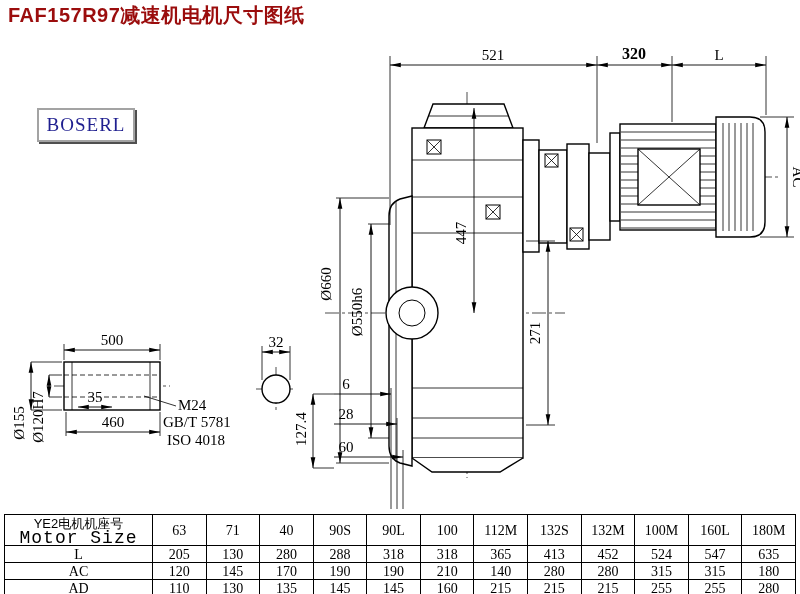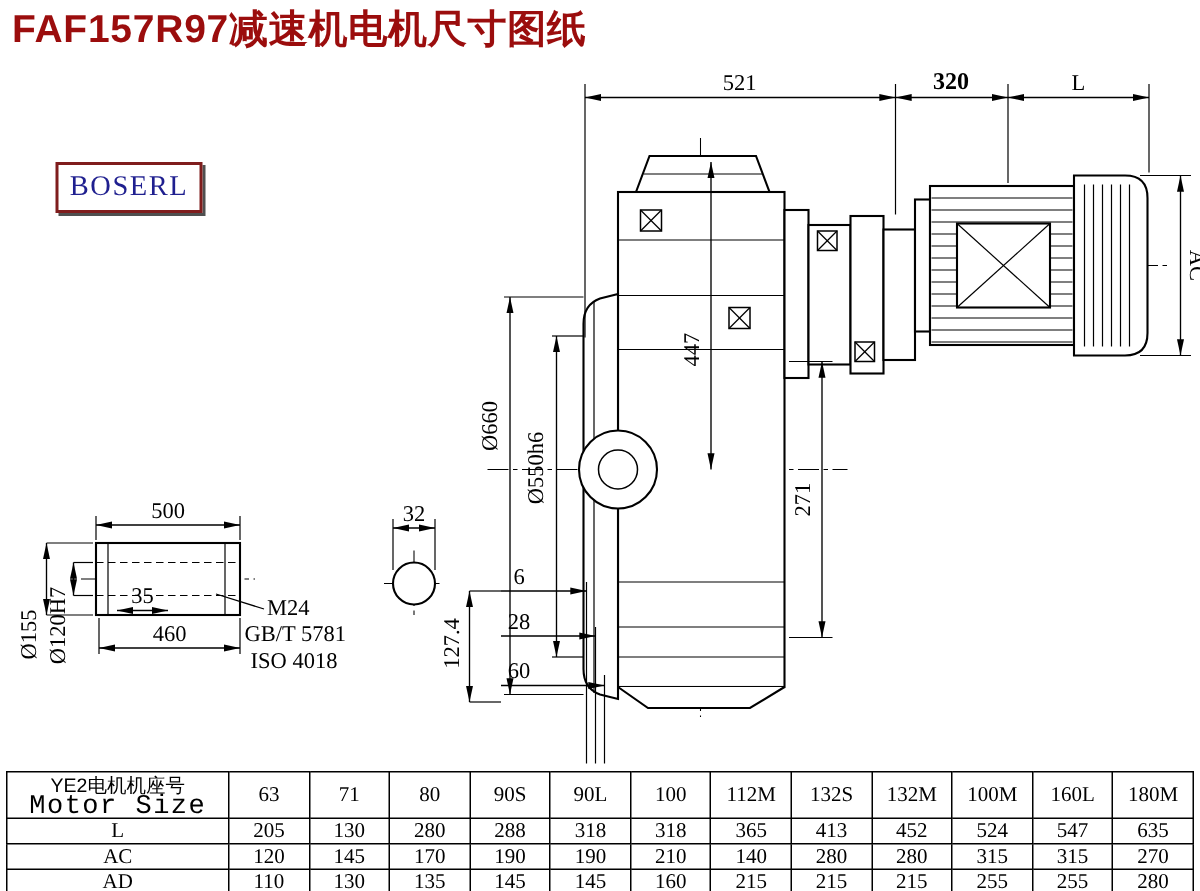--- a/index.html
+++ b/index.html
@@ -1,21 +1,21 @@
 <!DOCTYPE html>
 <html><head>
 <meta charset="utf-8">
 <style>
   html,body{margin:0;padding:0;background:#fff;}
   body{width:800px;height:594px;position:relative;overflow:hidden;
        font-family:"Liberation Sans",sans-serif;}
-  .page-title{position:absolute;left:8px;top:2px;font-size:26px;font-weight:bold;
+  .page-title{position:absolute;left:8px;top:2px;font-size:20px;font-weight:bold;
        color:#9b0d0d;letter-spacing:0.5px;}
   .logo-box{position:absolute;left:37px;top:108px;width:94px;height:30px;
-       border:2px solid #7f1d1d;box-shadow:2px 2px 0 rgba(20,20,20,.75);
+       border:2px solid #a3a3a3;box-shadow:2px 2px 0 rgba(20,20,20,.75);
        display:flex;align-items:center;justify-content:center;background:#fff;}
   .logo-text{font-family:"Liberation Serif",serif;font-size:19px;color:#1f1f8f;
        letter-spacing:1px;}
   svg.drawing{position:absolute;left:0;top:0;}
   
   .fw{fill:#fff;stroke:#000;stroke-width:1.4;}
   .box{fill:#fff;stroke:#000;stroke-width:1;}
   .thin{stroke:#000;stroke-width:.8;fill:none;}
   .dim{stroke:#000;stroke-width:.9;fill:none;}
   .cl{stroke:#000;stroke-width:.7;stroke-dasharray:14 3 3 3;fill:none;}
@@ -244,21 +244,21 @@
       <col>
   </colgroup>
   <tbody>
       <tr class="hdr">
         <th>
           <div class="hz">YE2电机机座号</div>
           <div class="en">Motor Size</div>
         </th>
         <th>63</th>
         <th>71</th>
-        <th>80</th>
+        <th>40</th>
         <th>90S</th>
         <th>90L</th>
         <th>100</th>
         <th>112M</th>
         <th>132S</th>
         <th>132M</th>
         <th>100M</th>
         <th>160L</th>
         <th>180M</th>
       </tr>
@@ -283,21 +283,21 @@
         <td>145</td>
         <td>170</td>
         <td>190</td>
         <td>190</td>
         <td>210</td>
         <td>140</td>
         <td>280</td>
         <td>280</td>
         <td>315</td>
         <td>315</td>
-        <td>270</td>
+        <td>180</td>
       </tr>
       <tr>
         <td>AD</td>
         <td>110</td>
         <td>130</td>
         <td>135</td>
         <td>145</td>
         <td>145</td>
         <td>160</td>
         <td>215</td>

